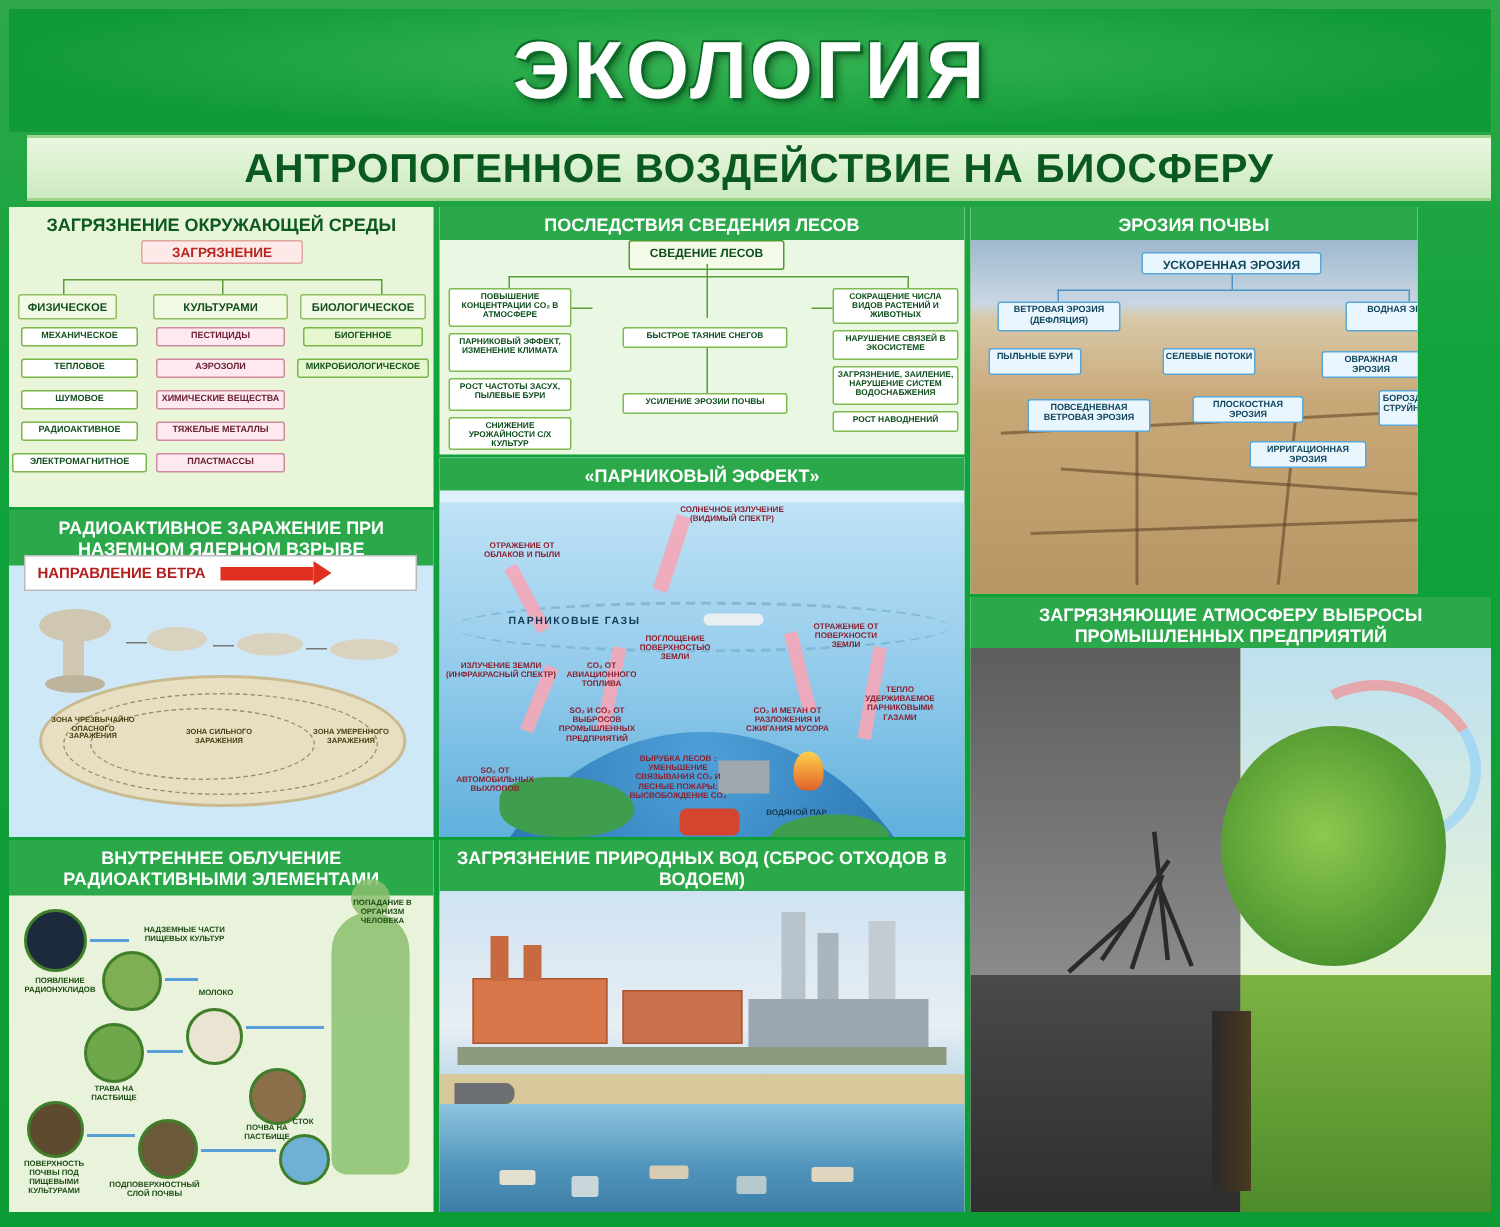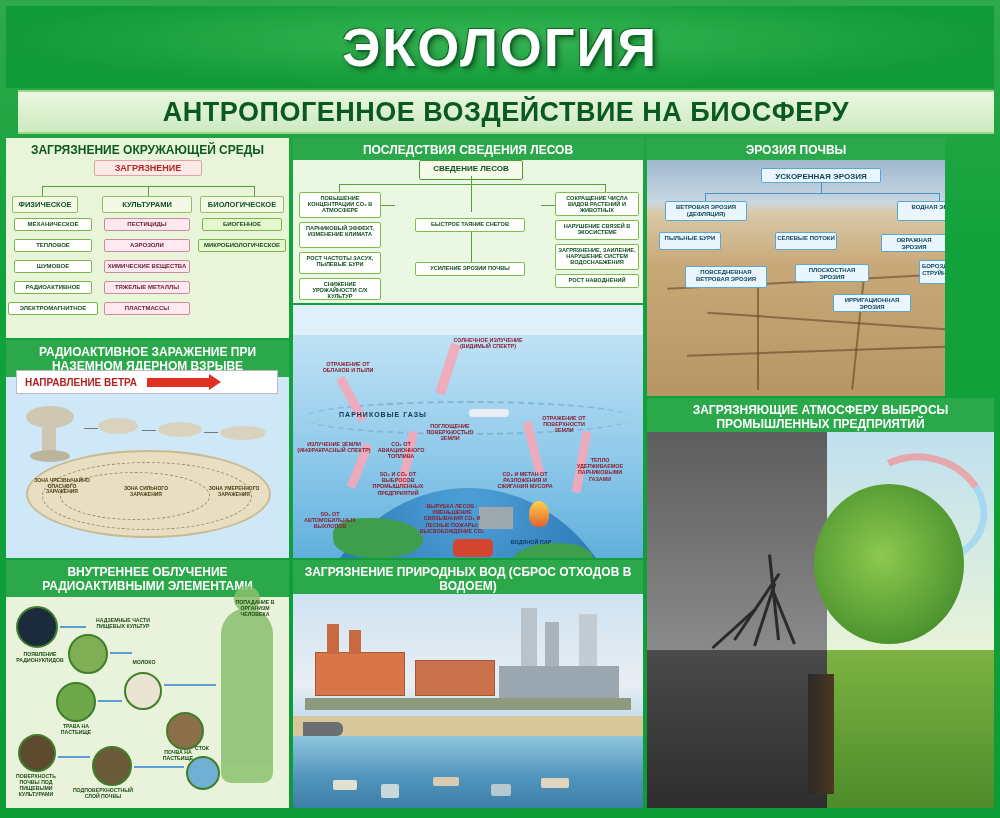--- a/index.html
+++ b/index.html
@@ -316,20 +316,21 @@
       <div class="fbox" style="left:262px;top:82px;width:84px;height:20px;">НАРУШЕНИЕ СВЯЗЕЙ В ЭКОСИСТЕМЕ</div>
       <div class="fbox" style="left:262px;top:106px;width:84px;height:26px;">ЗАГРЯЗНЕНИЕ, ЗАИЛЕНИЕ, НАРУШЕНИЕ СИСТЕМ ВОДОСНАБЖЕНИЯ</div>
       <div class="fbox" style="left:262px;top:136px;width:84px;height:14px;">РОСТ НАВОДНЕНИЙ</div>
 
       <div class="line" style="left:88px;top:67px;width:14px;height:1px;"></div>
       <div class="line" style="left:248px;top:67px;width:14px;height:1px;"></div>
       <div class="line" style="left:178px;top:94px;width:1px;height:30px;"></div>
     </div>
 
     <div class="panel" id="p-green">
+      <div class="ph green">«ПАРНИКОВЫЙ ЭФФЕКТ»</div>
       <div class="scene">
         <div class="earth"></div>
 
         <div style="position:absolute;left:10px;top:66px;width:330px;height:34px;border-top:2px dashed #7fb8d8;border-bottom:2px dashed #7fb8d8;border-radius:50%;"></div>
 
         <div class="pinkarrow" style="left:150px;top:8px;width:10px;height:52px;transform:rotate(18deg);"></div>
         <div class="pinkarrow" style="left:54px;top:40px;width:9px;height:48px;transform:rotate(-28deg);"></div>
         <div class="pinkarrow" style="left:110px;top:96px;width:9px;height:56px;transform:rotate(12deg);"></div>
         <div class="pinkarrow" style="left:236px;top:86px;width:9px;height:54px;transform:rotate(-14deg);"></div>
         <div class="pinkarrow" style="left:62px;top:108px;width:9px;height:46px;transform:rotate(22deg);"></div>

